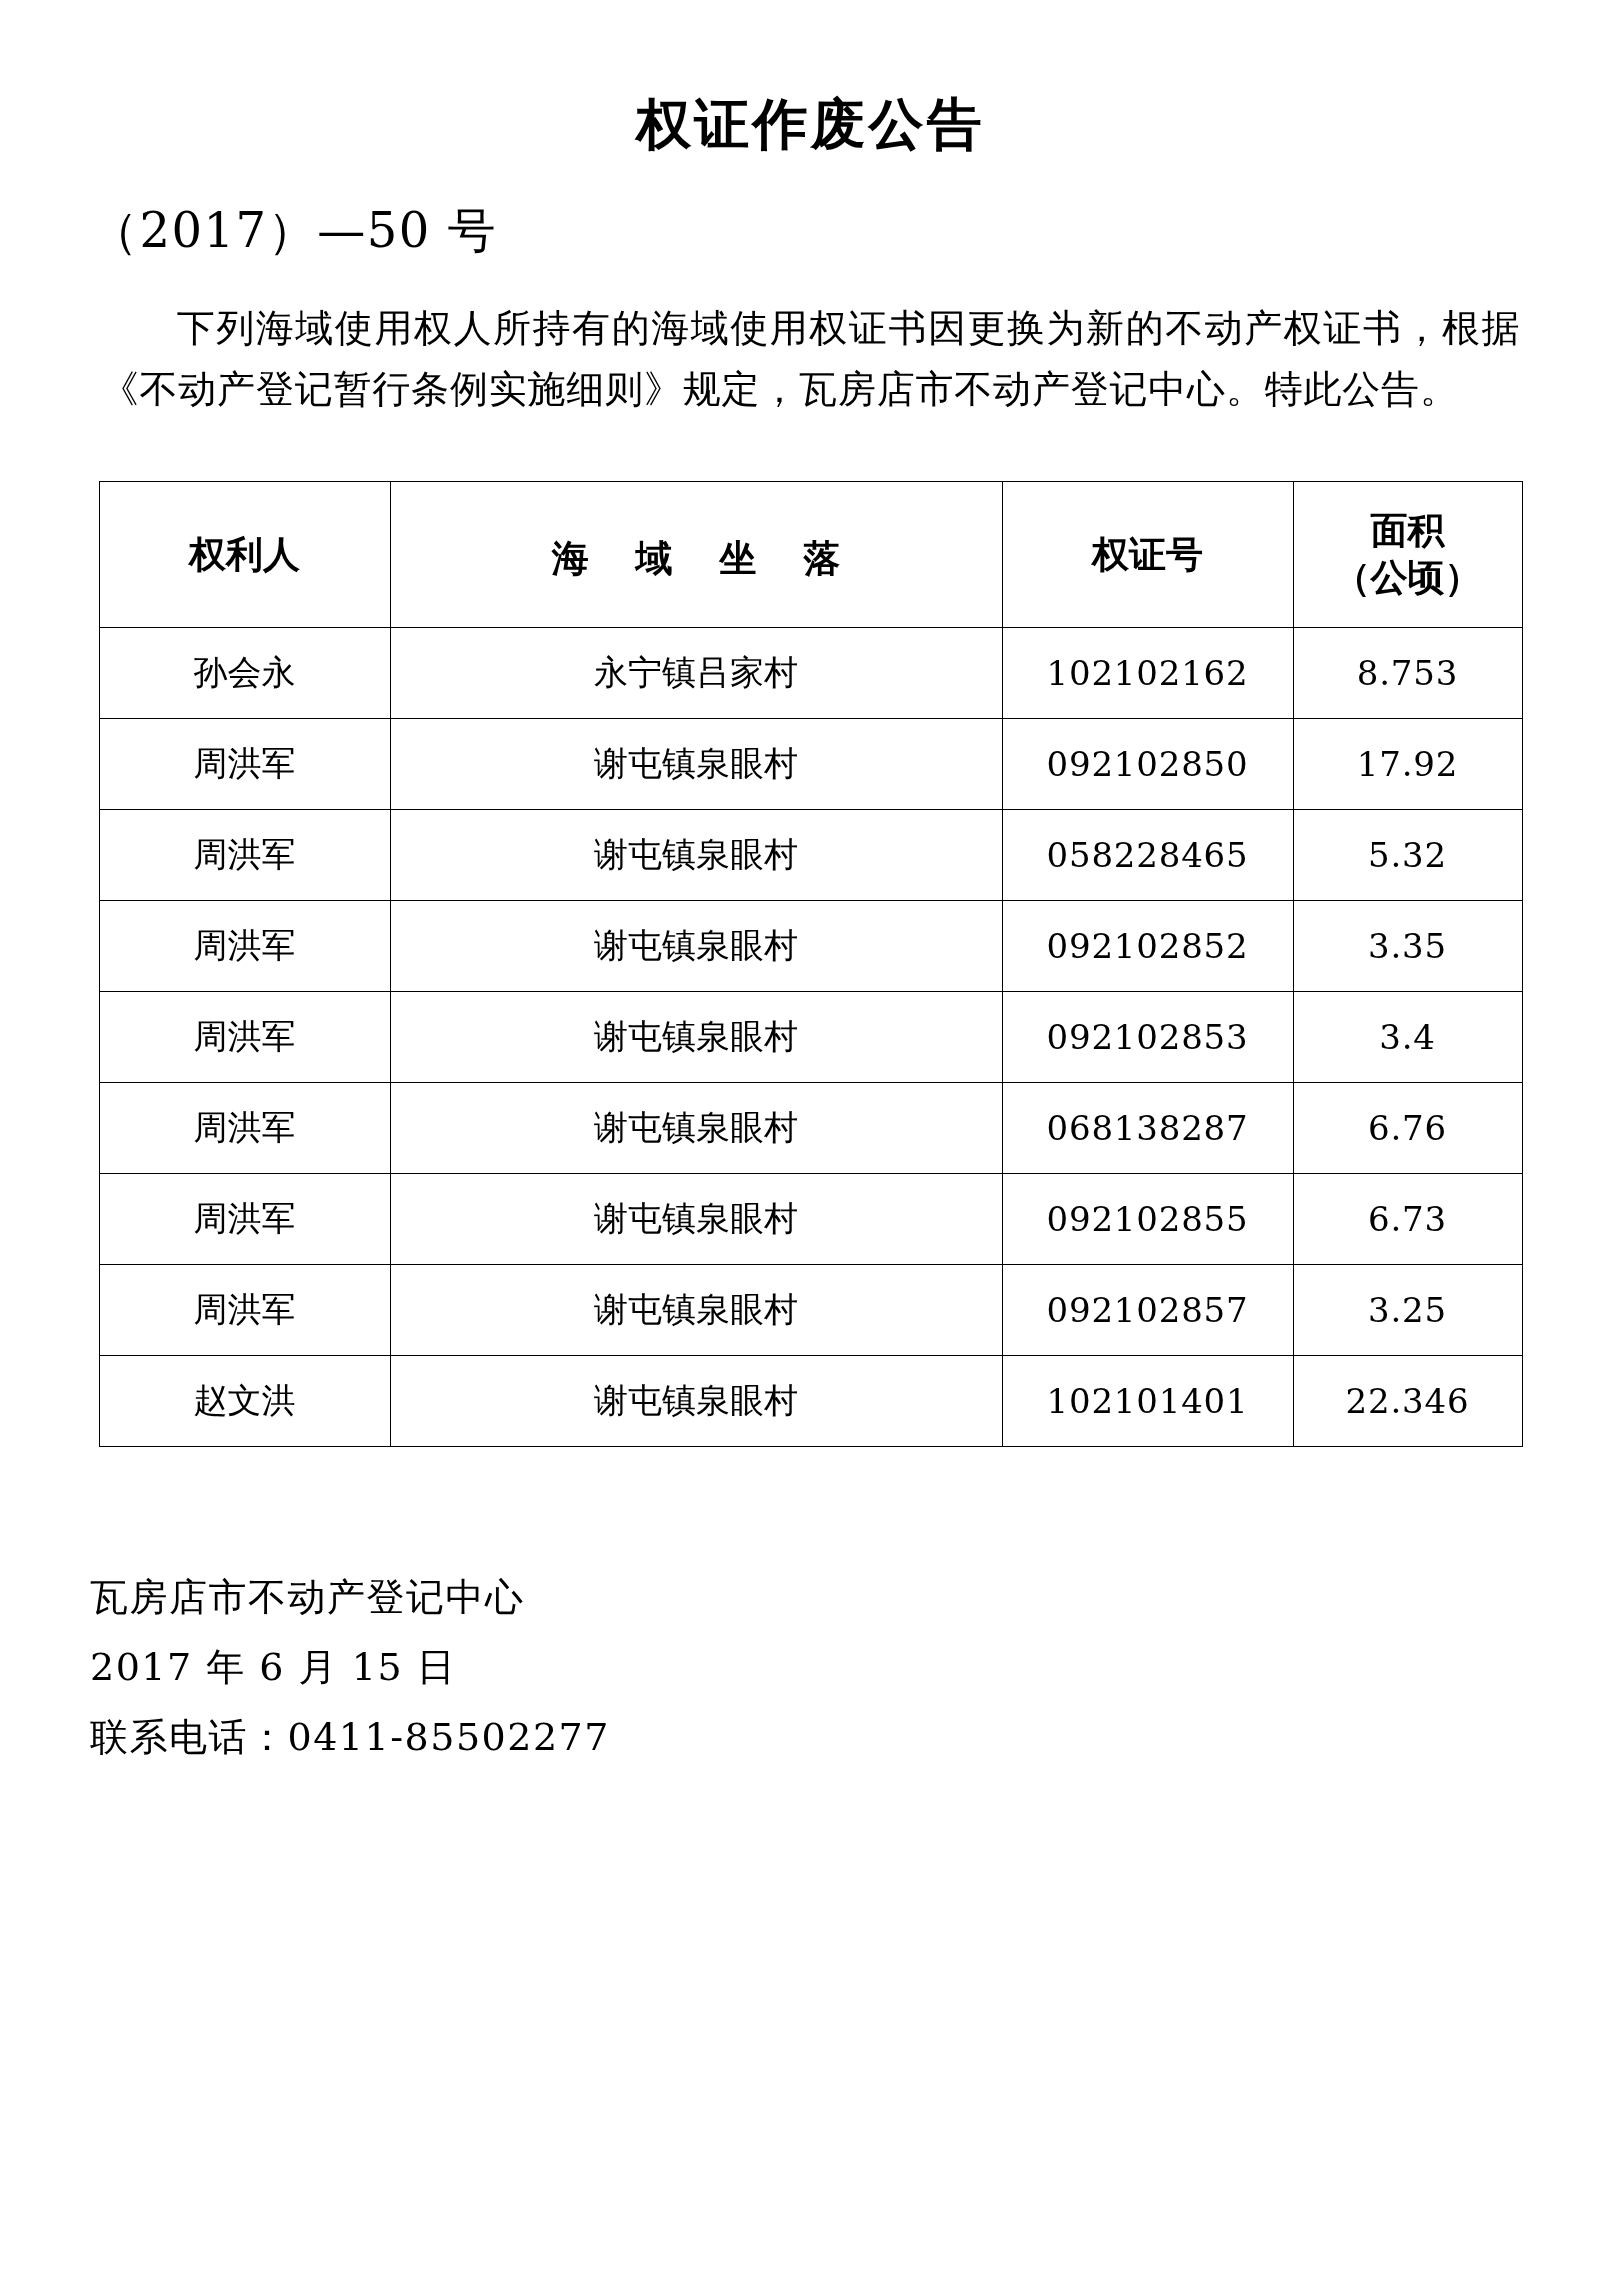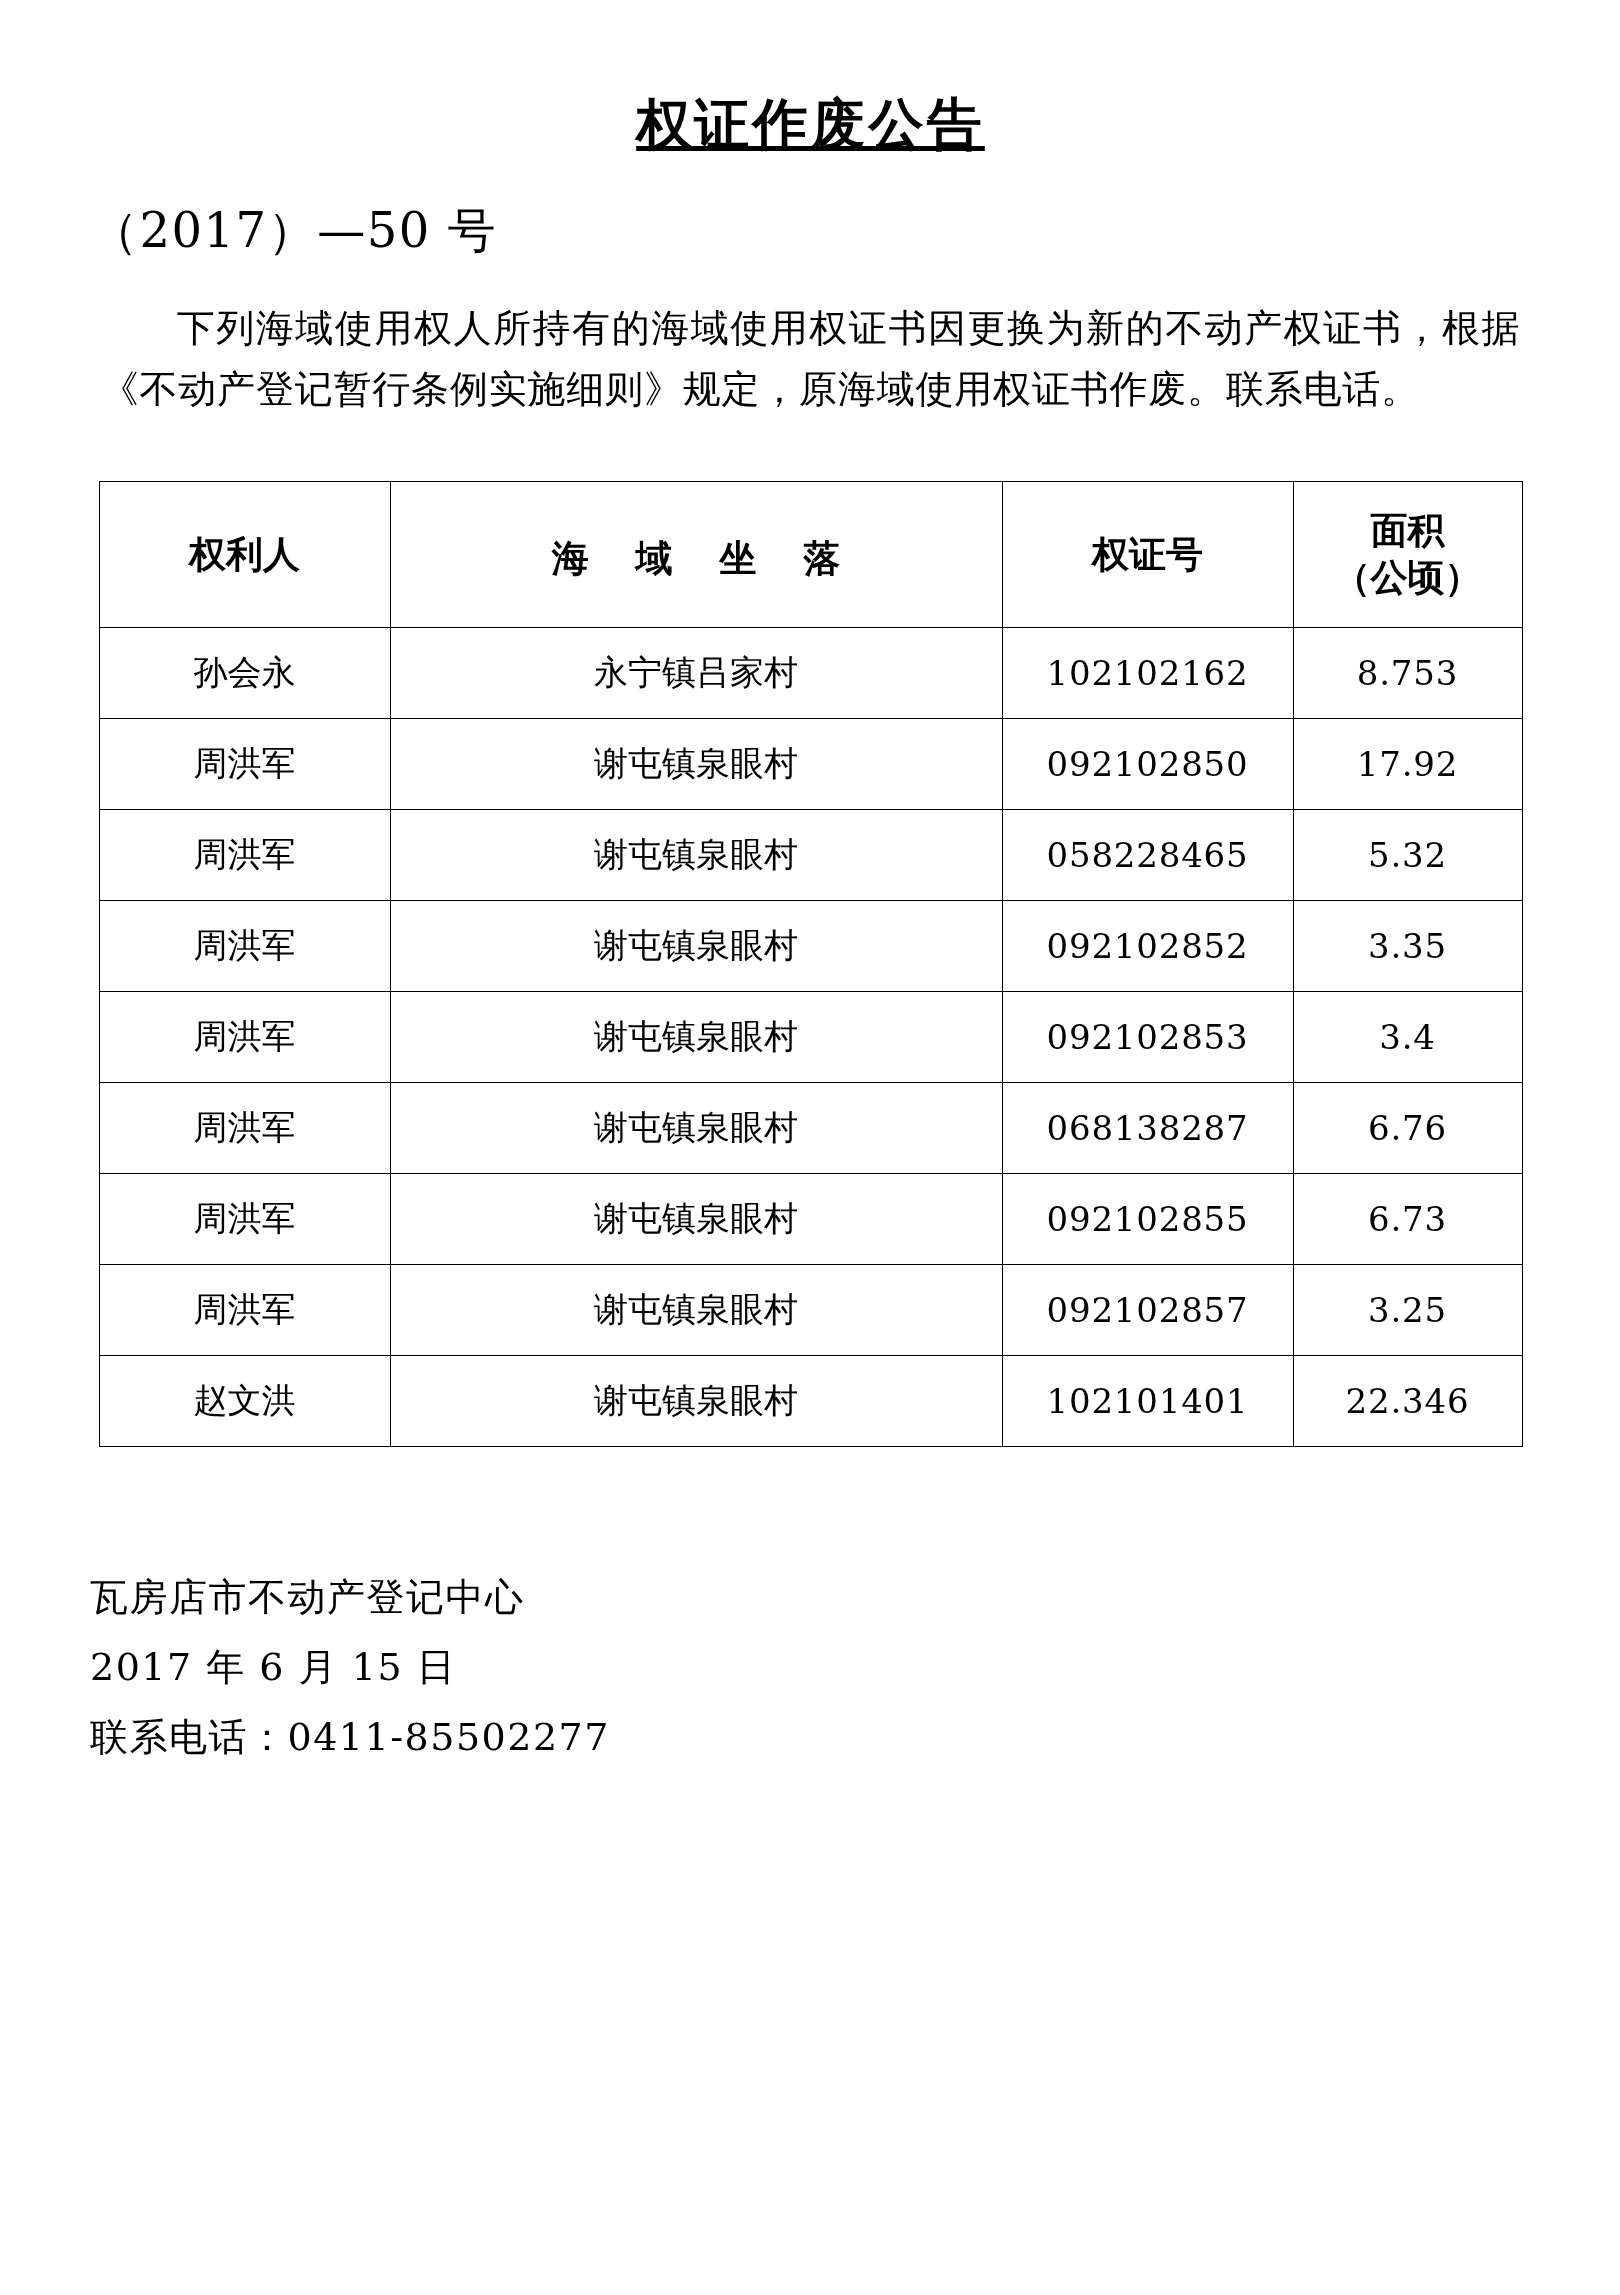--- a/index.html
+++ b/index.html
@@ -20,21 +20,20 @@
     padding: 73px 90px 46px 90px;
     position: relative;
   }
   .doc-title {
     text-align: center;
     font-size: 55px;
     font-weight: bold;
     letter-spacing: 3.1px;
     margin: 17px 0 0 0;
     line-height: 1.25;
-    text-decoration: underline;
   }
   .doc-number {
     text-align: left;
     font-size: 48px;
     margin: 40px 0 0 0;
     letter-spacing: 1.5px;
     font-weight: normal;
   }
   .body-text {
     font-size: 38px;
@@ -92,21 +91,21 @@
 </style>
 </head>
 <body>
 
 <div class="page">
 
   <h1 class="doc-title">权证作废公告</h1>
 
   <div class="doc-number">（2017）—50 号</div>
 
-  <p class="body-text">下列海域使用权人所持有的海域使用权证书因更换为新的不动产权证书，根据《不动产登记暂行条例实施细则》规定，原海域使用权证书作废。联系电话。</p>
+  <p class="body-text">下列海域使用权人所持有的海域使用权证书因更换为新的不动产权证书，根据《不动产登记暂行条例实施细则》规定，瓦房店市不动产登记中心。特此公告。</p>
 
   <table class="notice-table">
     <colgroup>
       <col class="col-owner">
       <col class="col-loc">
       <col class="col-cert">
       <col class="col-area">
     </colgroup>
     <thead>
       <tr>

